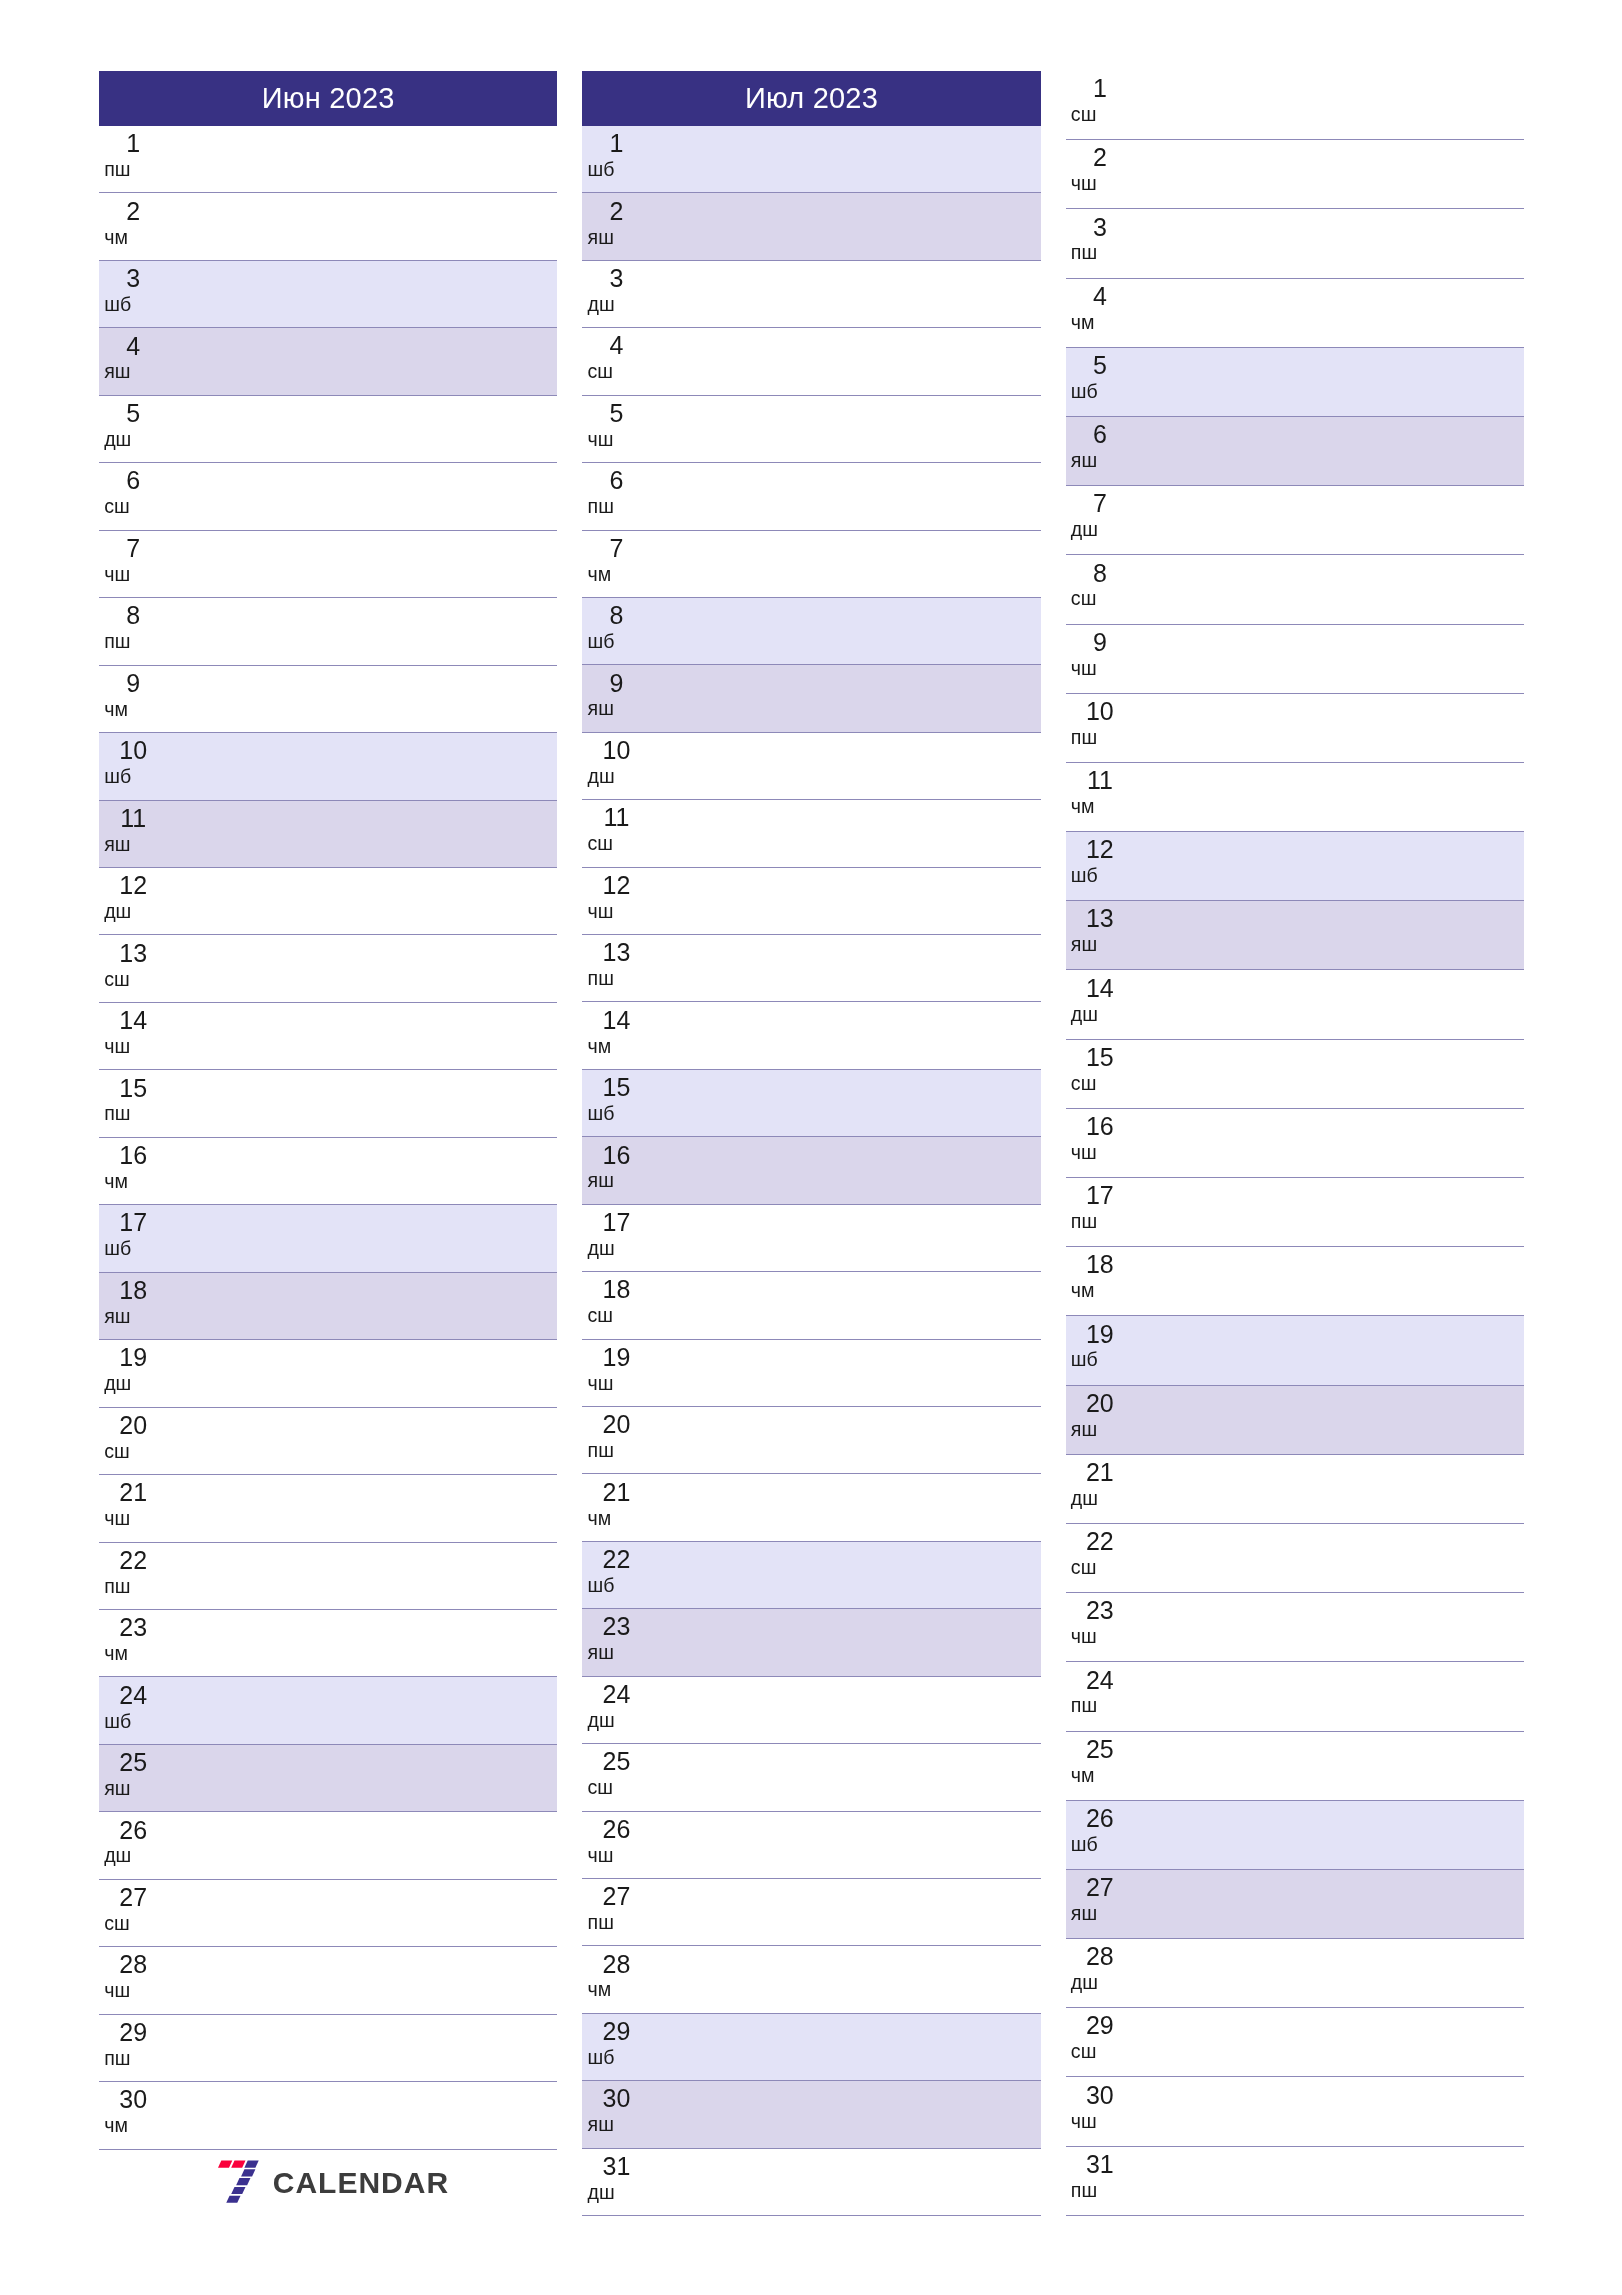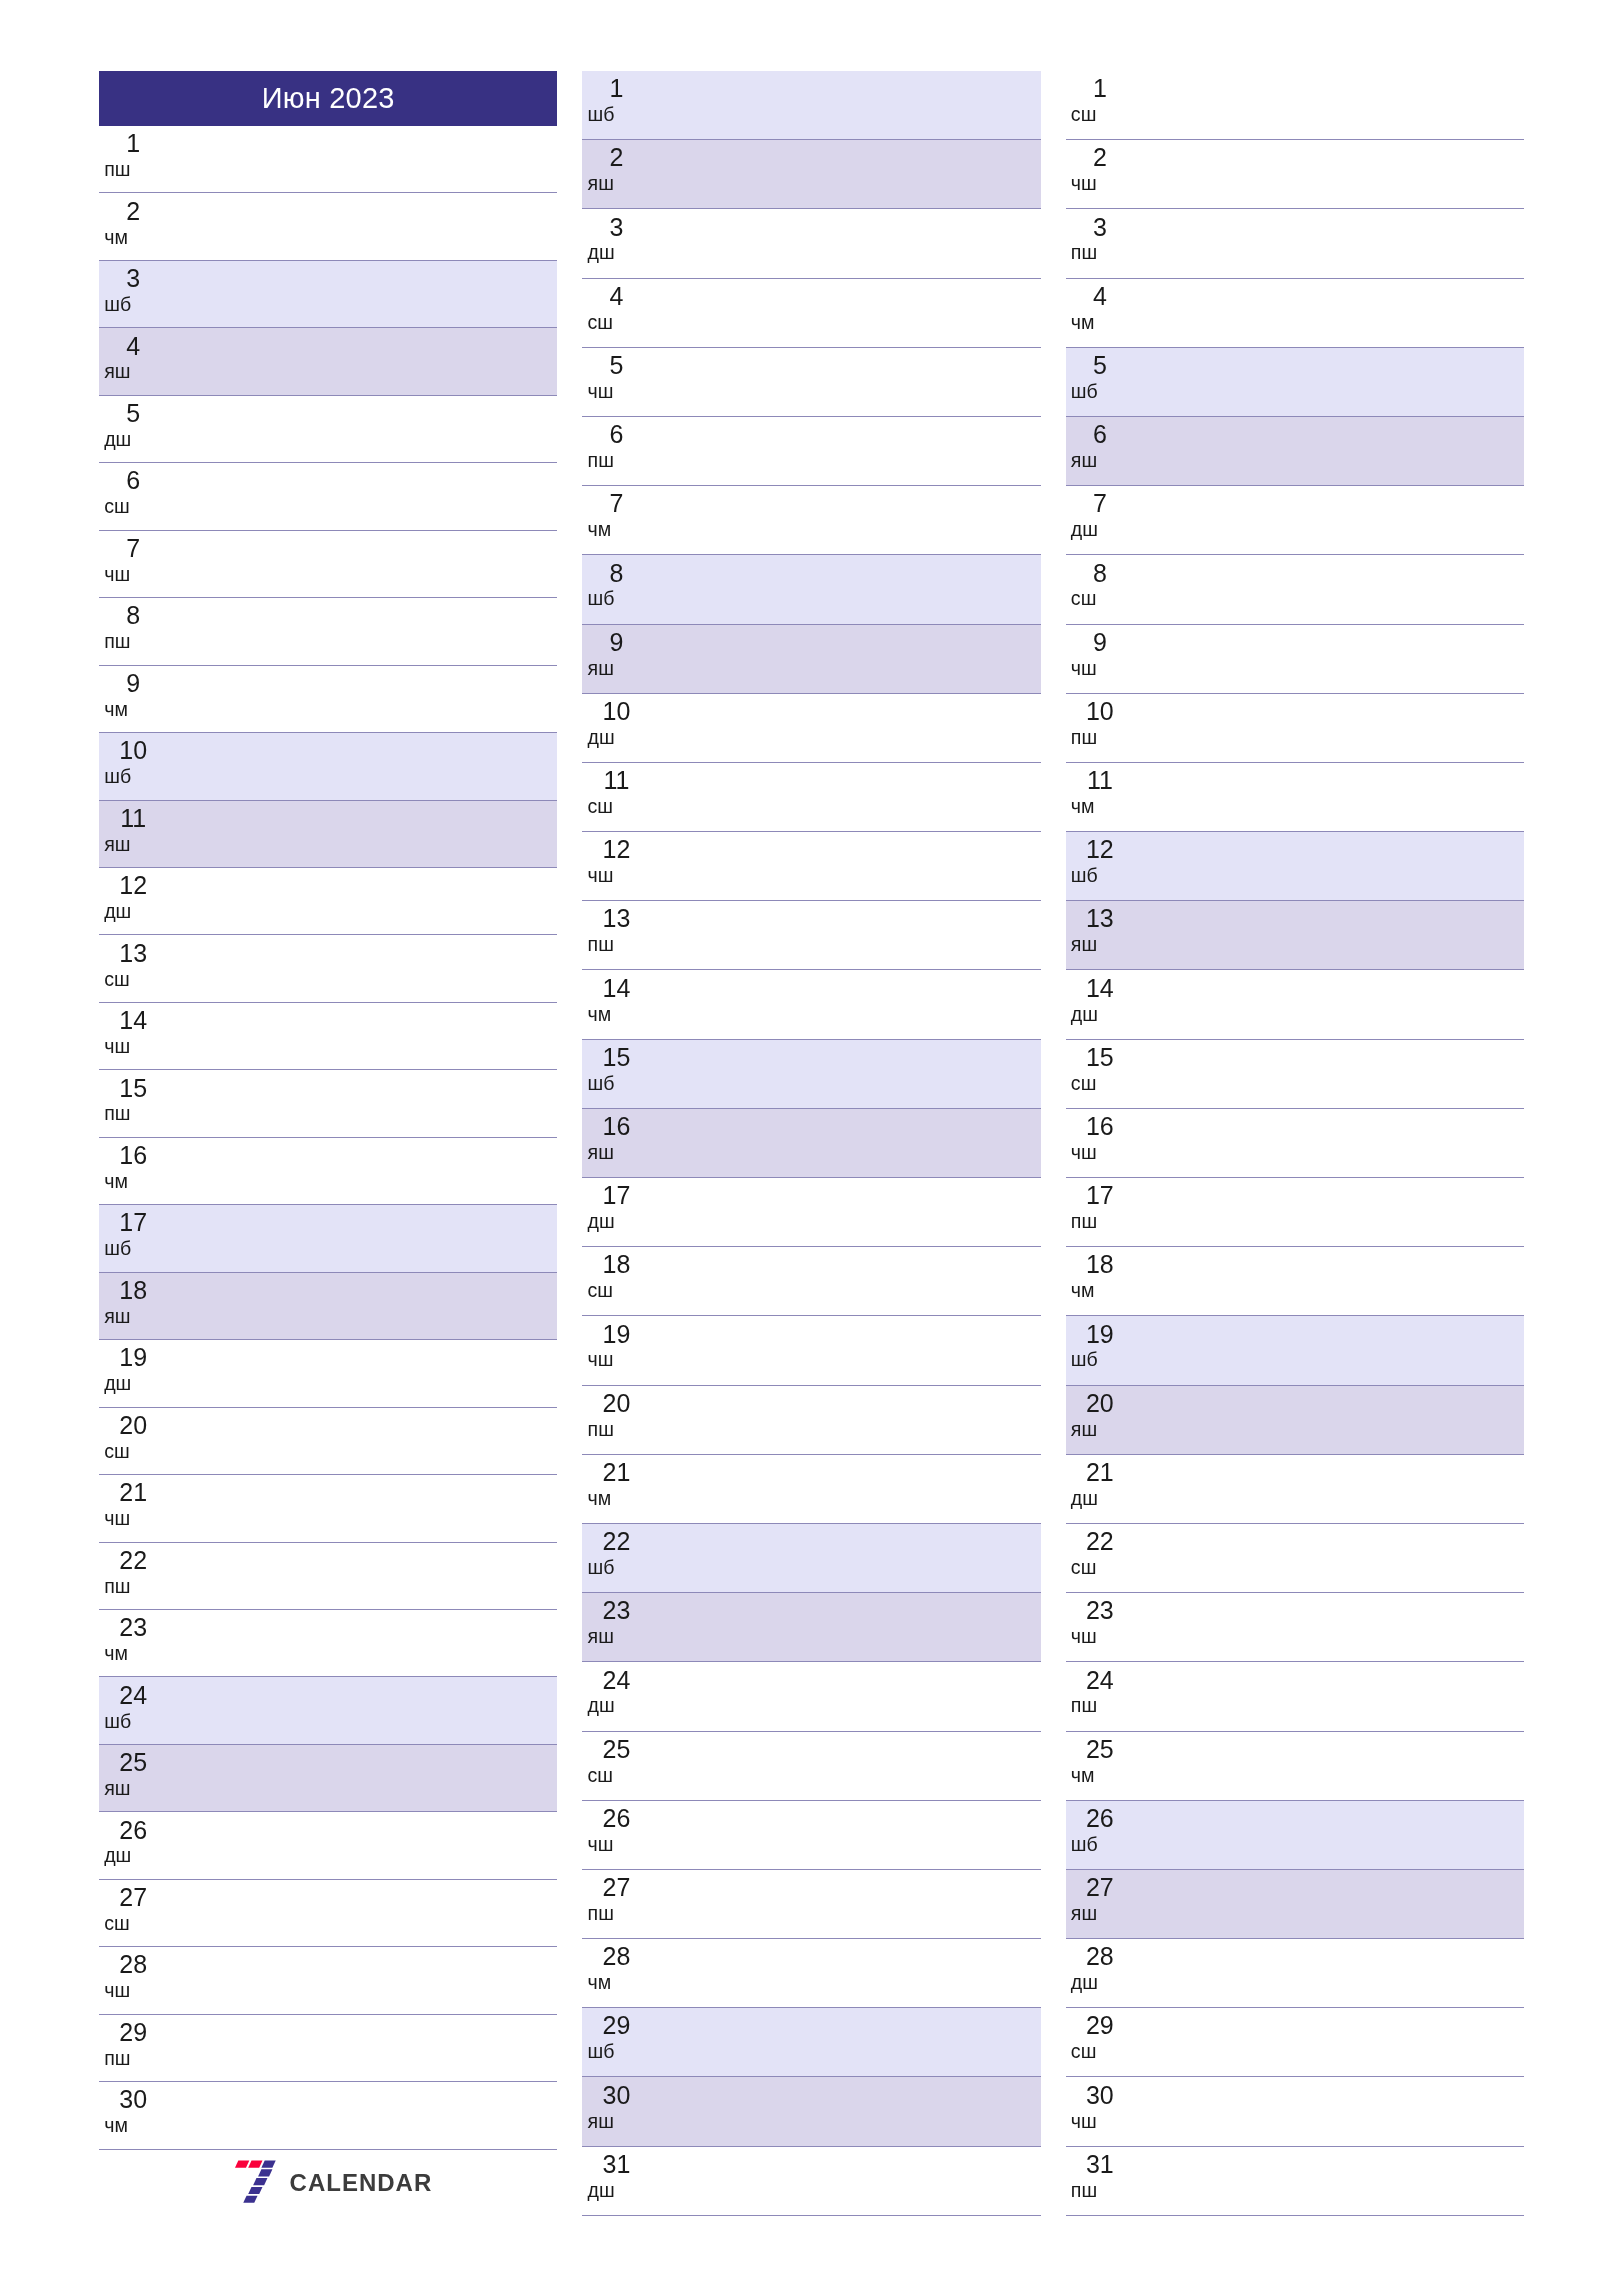--- a/index.html
+++ b/index.html
@@ -126,21 +126,21 @@
     gap: 10.5px;
   }
 
   .logo-mark {
     width: 55px;
     height: 51px;
     display: block;
   }
 
   .logo-text {
-    font-size: 24px;
+    font-size: 30px;
     font-weight: 700;
     letter-spacing: 1px;
     color: #3c3c3c;
     font-family: "Liberation Sans", sans-serif;
   }
 </style>
 </head>
 <body>
 
 <div class="page">
@@ -372,20 +372,23 @@
                   <polygon points="50,50 70,50 64,63 44,63" fill="#3b318f"></polygon>
                   <polygon points="41,66 61,66 55,79 35,79" fill="#3b318f"></polygon>
                 </svg>
               </span>
               <span class="logo-text">CALENDAR</span>
             </div>
           </div>
         </div>
       </div>
       <div class="month-col">
+        <div class="month-header">
+          <span>Июл 2023</span>
+        </div>
         <div class="days">
           <div class="day-row sat">
             <div class="day-label">
               <span class="day-num">1</span>
               <span class="day-abbr">шб</span>
             </div>
             <div class="day-notes"></div>
           </div>
           <div class="day-row sun">
             <div class="day-label">

